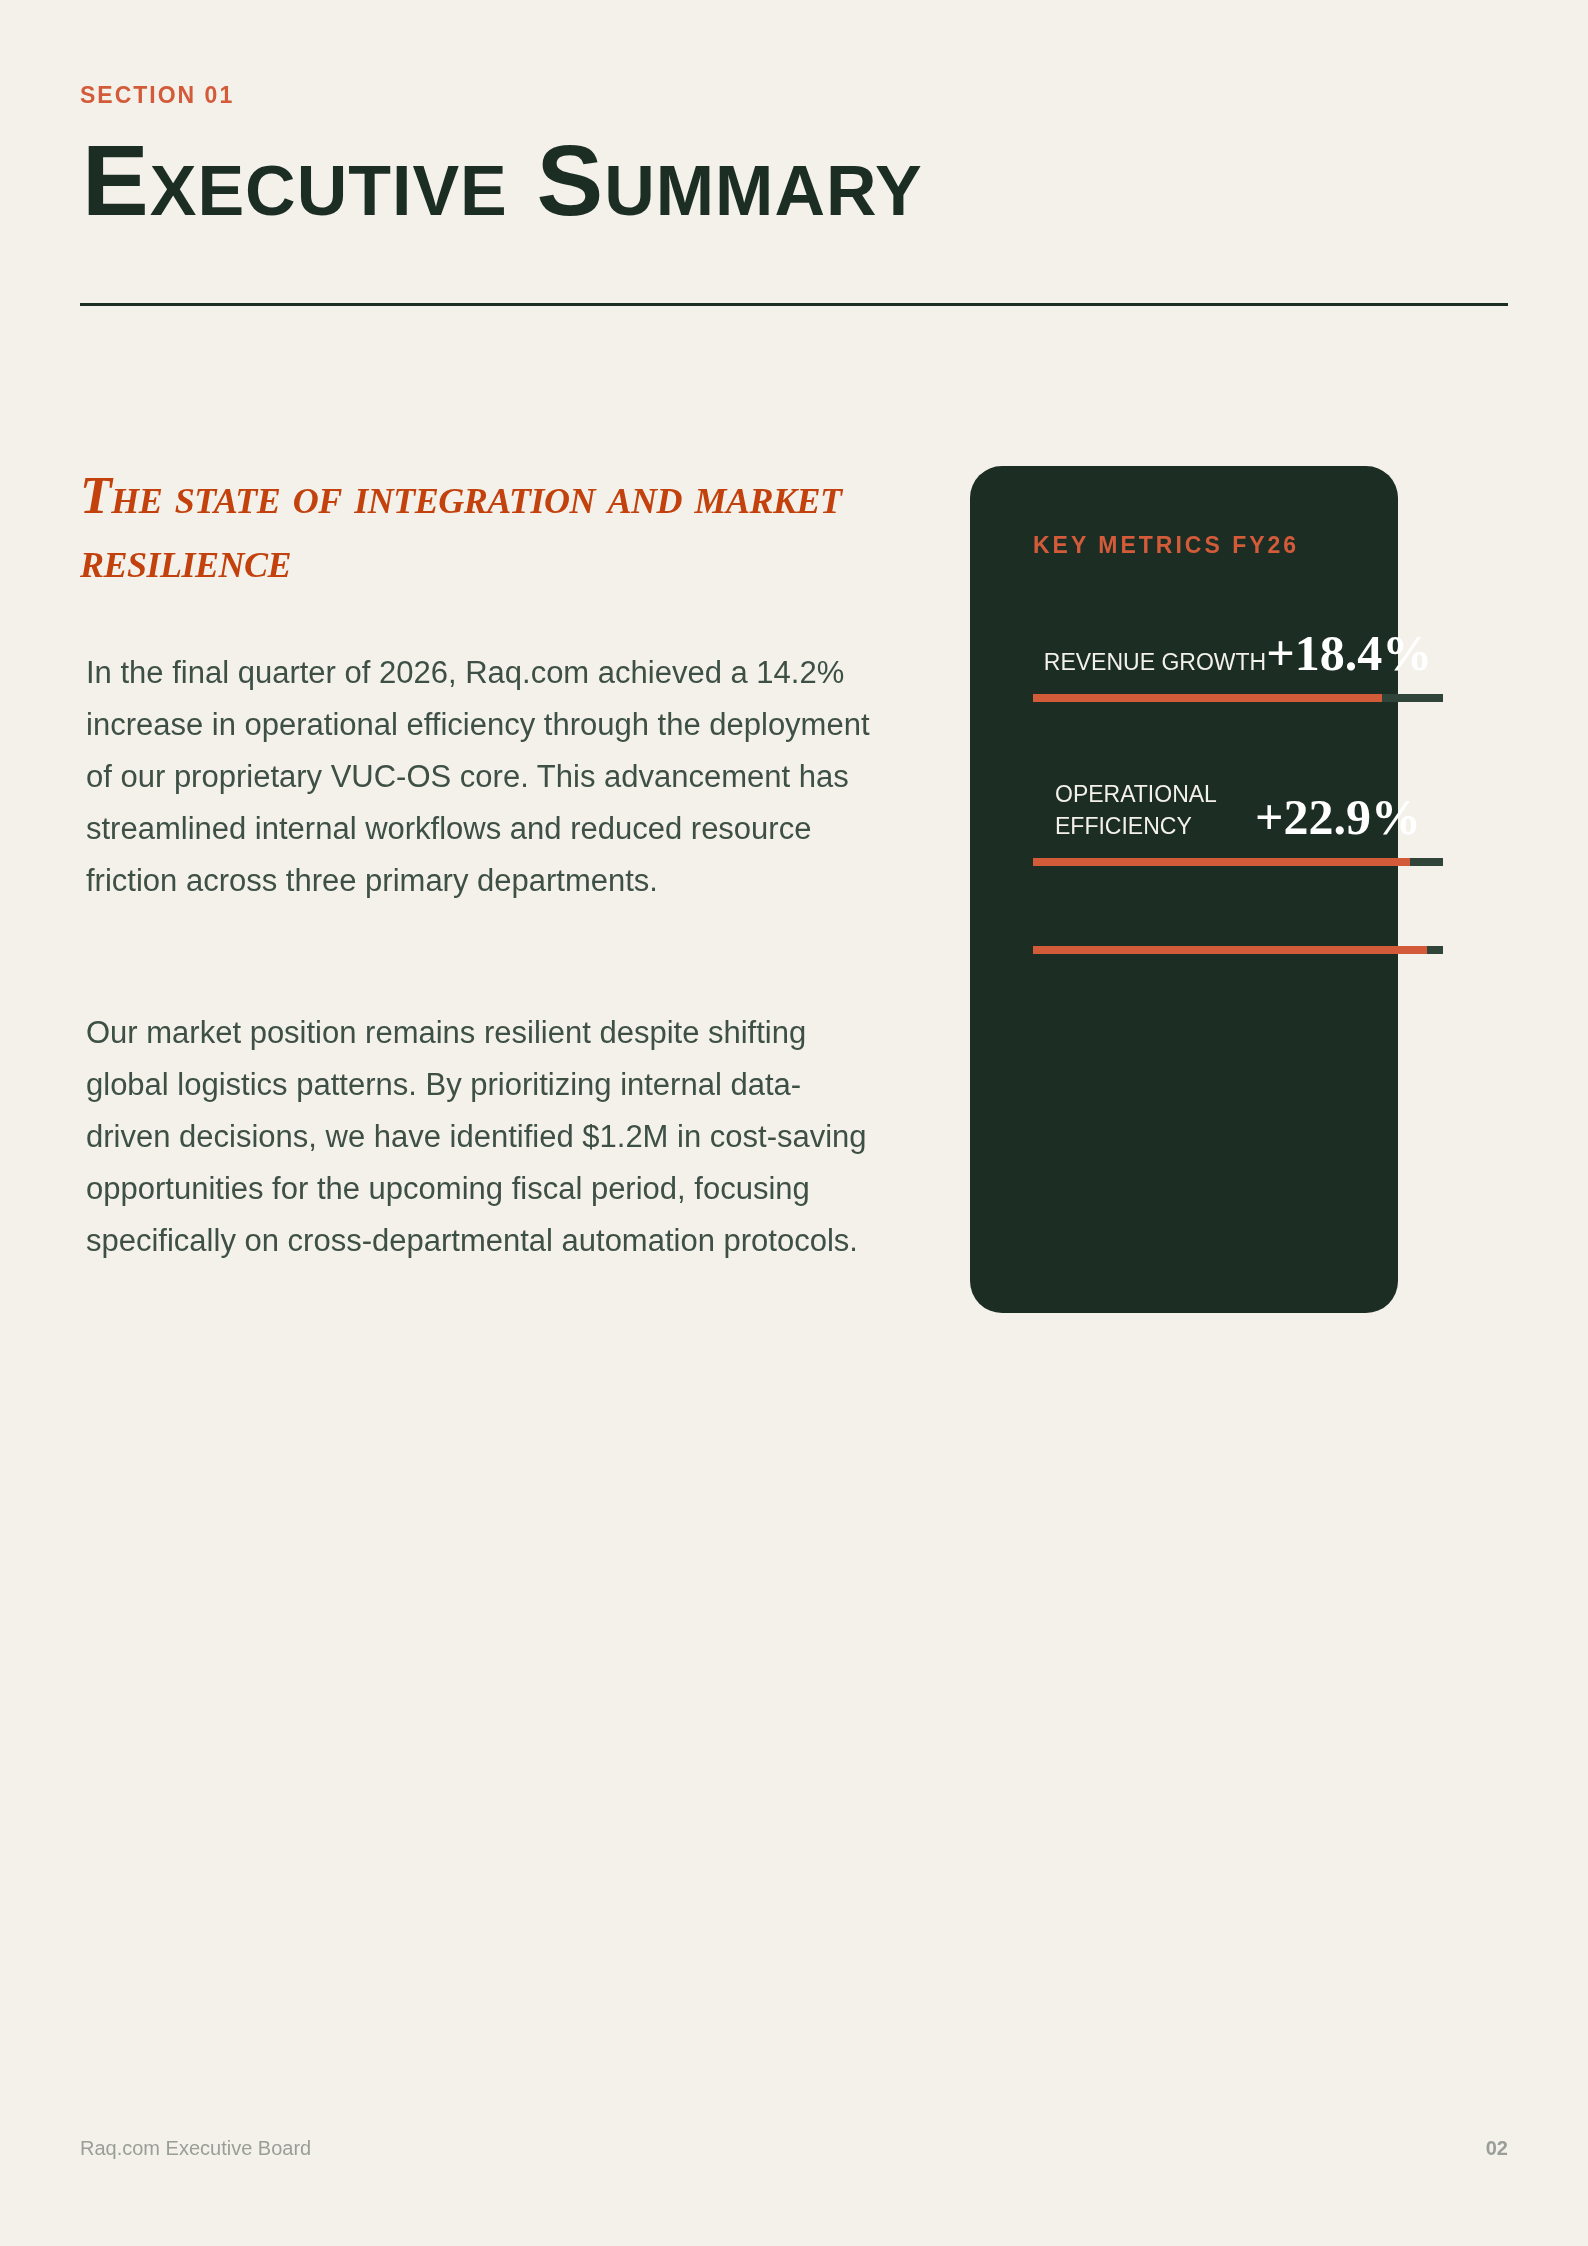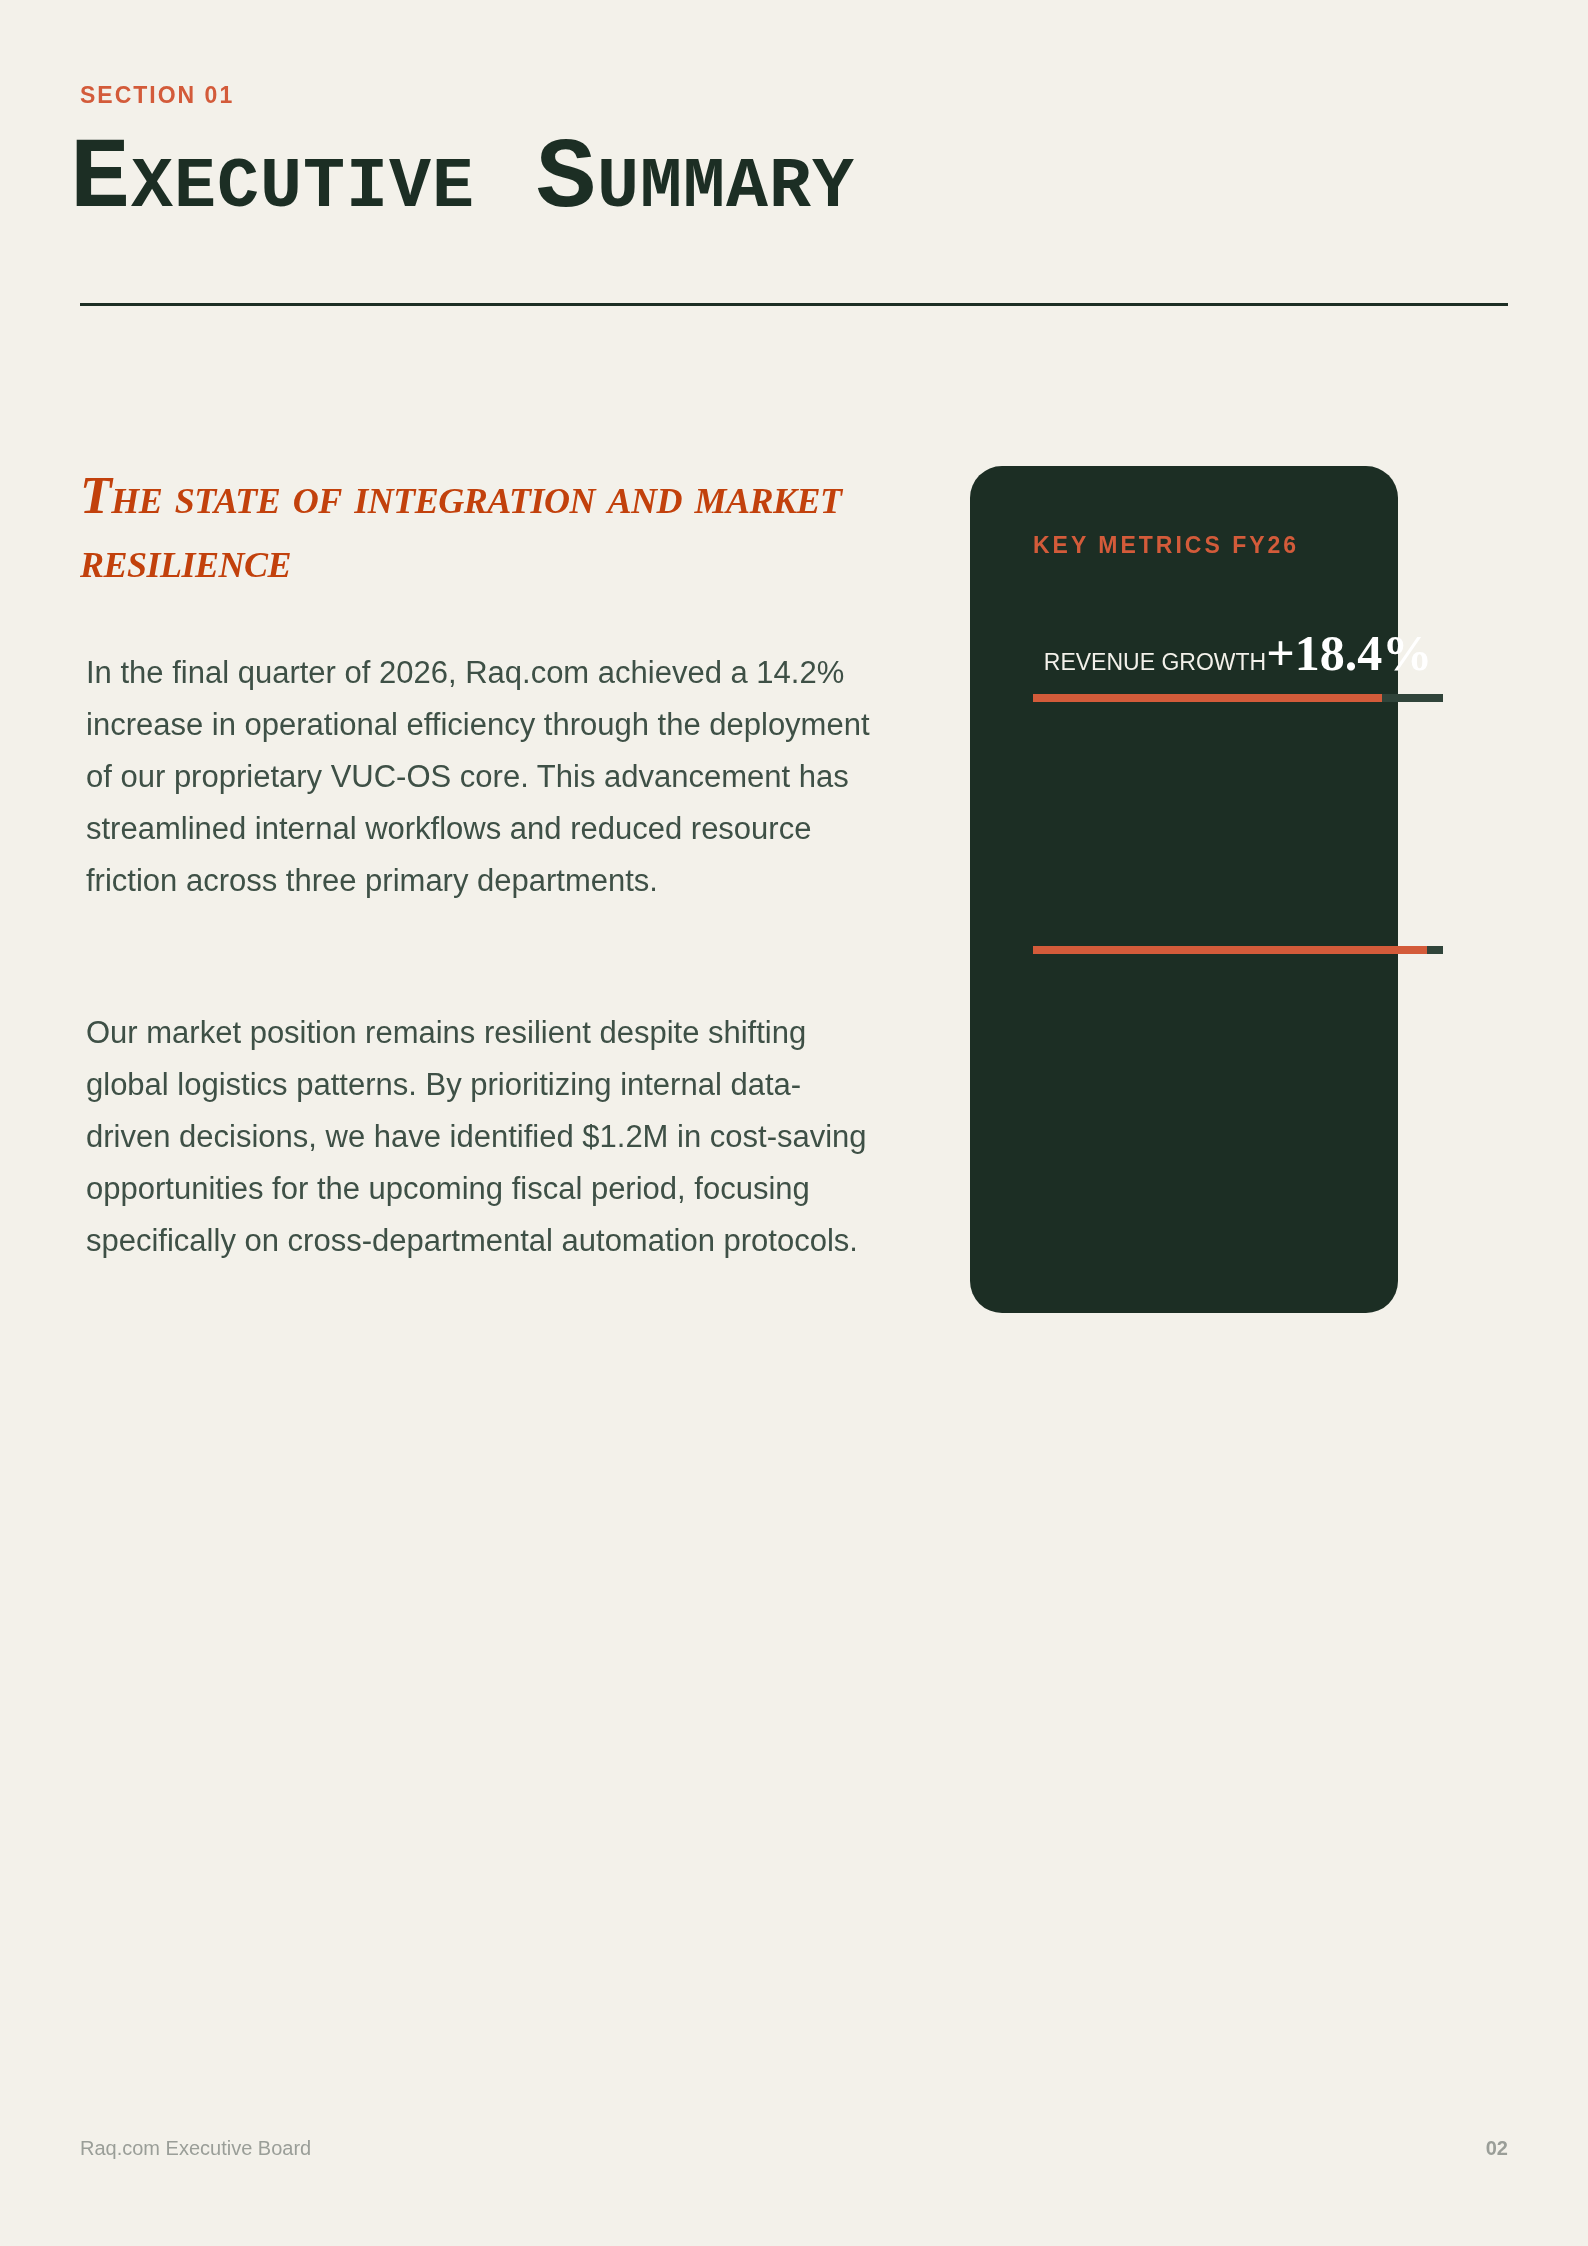--- a/index.html
+++ b/index.html
@@ -1,18 +1,18 @@
 <!DOCTYPE html>
 <html><head>
 <meta charset="utf-8">
 <style>
   html,body{margin:0;padding:0;}
   body{width:1588px;height:2246px;background:#f3f1ea;position:relative;overflow:hidden;font-family:"Liberation Sans",sans-serif;color:#1c2e24;}
   .section-label{position:absolute;left:80px;top:82px;font-size:23px;font-weight:bold;letter-spacing:2px;color:#d35b3a;}
-  .title{position:absolute;left:70px;top:130px;font-family:Liberation Mono, monospace;font-size:100px;font-weight:bold;letter-spacing:1px;font-variant:small-caps;color:#1c2e24;margin:0;line-height:1;}
+  .title{position:absolute;left:82px;top:130px;font-family:Liberation Sans, sans-serif;font-size:100px;font-weight:bold;letter-spacing:1px;font-variant:small-caps;color:#1c2e24;margin:0;line-height:1;}
   .rule{position:absolute;left:80px;top:303px;width:1428px;height:3px;background:#1c2e24;}
   .subhead{position:absolute;left:80px;top:464px;width:800px;font-family:"Liberation Serif",serif;font-style:italic;font-weight:bold;font-variant:small-caps;font-size:52px;line-height:64px;color:#c2410c;margin:0;letter-spacing:-0.5px;}
   .body-text{position:absolute;left:80px;width:790px;font-size:31px;line-height:52px;color:#3e5046;margin:6px;}
   .p1{top:641px;}
   .p2{top:1001px;}
   .card{position:absolute;left:970px;top:466px;width:428px;height:847px;background:#1c2e24;border-radius:32px;}
   .card-title{position:absolute;left:63px;top:66px;font-size:23px;font-weight:bold;letter-spacing:3px;color:#d35b3a;}
   .metric{position:absolute;left:63px;width:410px;}
   .metric-row{display:flex;justify-content:center;align-items:flex-end;}
   .metric-label{font-size:23px;line-height:32px;color:#f3f1ea;text-transform:uppercase;}
@@ -42,20 +42,29 @@
   <div class="metric m1">
     <div class="metric-row">
       <span class="metric-label">Revenue Growth</span>
       <span class="metric-value">+18.4%</span>
     </div>
     <div class="bar">
       <div class="bar-fill" style="width: 85%;"></div>
     </div>
   </div>
 
+  <div class="metric m2">
+    <div class="metric-row">
+      <span class="metric-label" style="width:200px;">Operational Efficiency</span>
+      <span class="metric-value">+22.9%</span>
+    </div>
+    <div class="bar">
+      <div class="bar-fill" style="width: 92%;"></div>
+    </div>
+  </div>
 
   <div class="metric m3">
     <div class="bar">
       <div class="bar-fill" style="width: 96%;"></div>
     </div>
   </div>
 </div>
 
 <div class="footer-left">Raq.com Executive Board</div>
 <div class="footer-right">02</div>

